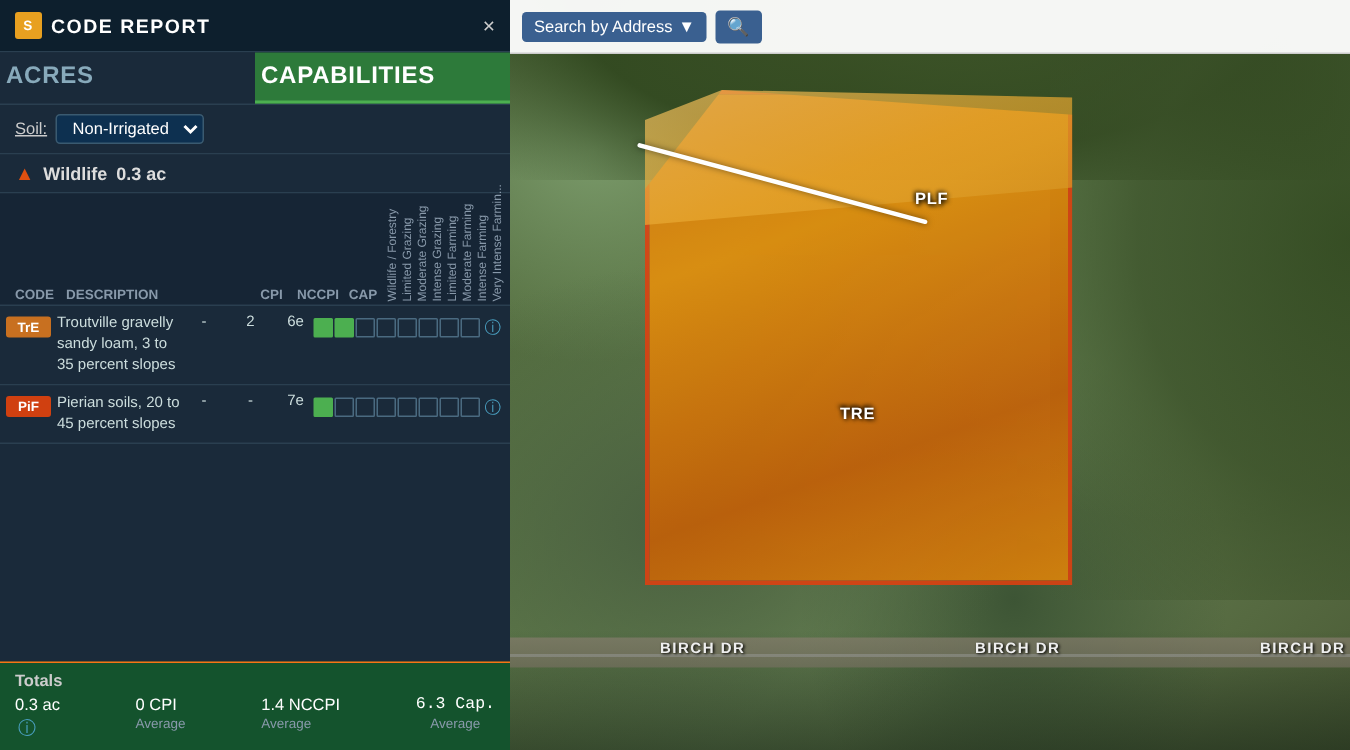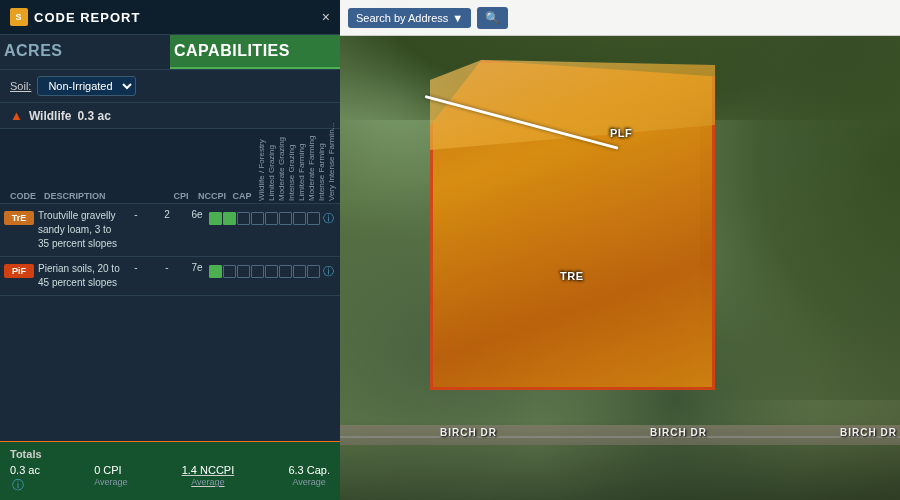--- a/index.html
+++ b/index.html
@@ -454,26 +454,26 @@
     </div>
     <div style="display:flex; justify-content:space-between; align-items:flex-start;">
       <div style="display:flex; flex-direction:column; align-items:flex-start; gap:1px;">
         <span style="color:#fff; font-size:11px;">0.3 ac</span>
         <span class="info-btn" style="font-size:12px;">ⓘ</span>
       </div>
       <div style="display:flex; flex-direction:column; gap:1px;">
         <span style="color:#fff; font-size:11px;">0 CPI</span>
         <span style="color:#89a; font-size:9px;">Average</span>
       </div>
-      <div style="display:flex; flex-direction:column; align-items:center; gap:1px;text-decoration:underline;">
+      <div style="display:flex; flex-direction:column; align-items:flex-start; gap:1px;">
         <span style="color:#fff; font-size:11px;">1.4 NCCPI</span>
         <span style="color:#89a; font-size:9px;">Average</span>
       </div>
       <div style="display:flex; flex-direction:column; align-items:center; gap:1px;">
-        <span style="color:#fff; font-size:11px;">6.3 Cap.</span>
+        <span style="color:#fff; font-size:11px;font-family:Liberation Mono, monospace;">6.3 Cap.</span>
         <span style="color:#89a; font-size:9px;">Average</span>
       </div>
     </div>
   </div>
 
 </div>
 
 <div class="map-panel">
 
   <div class="map-bg"></div>

